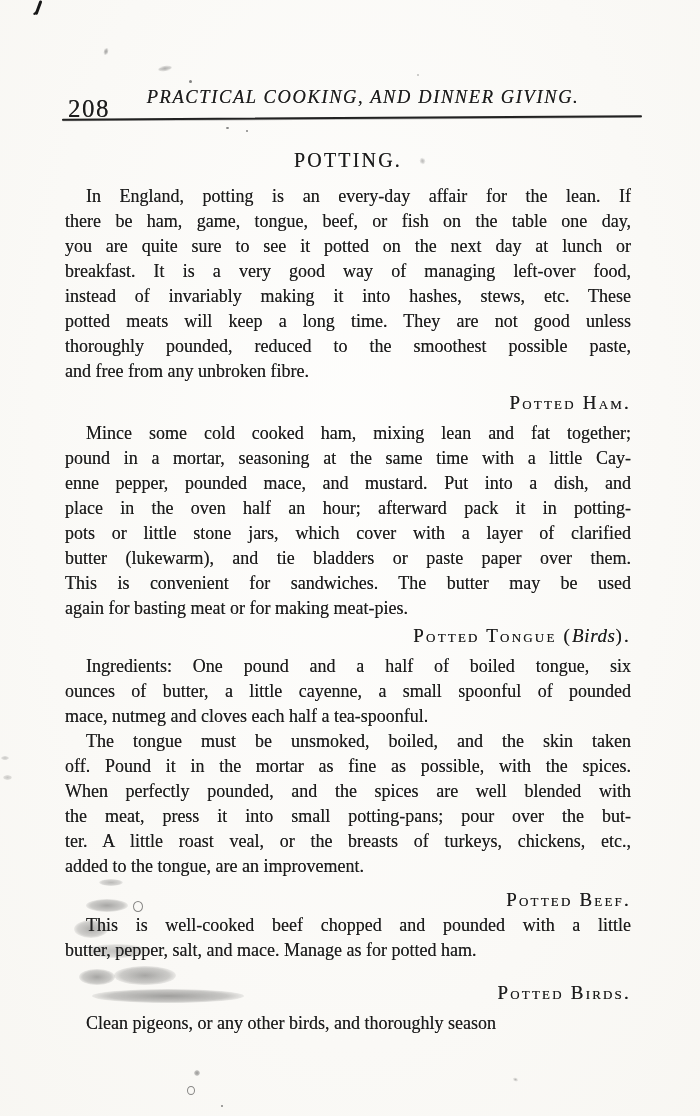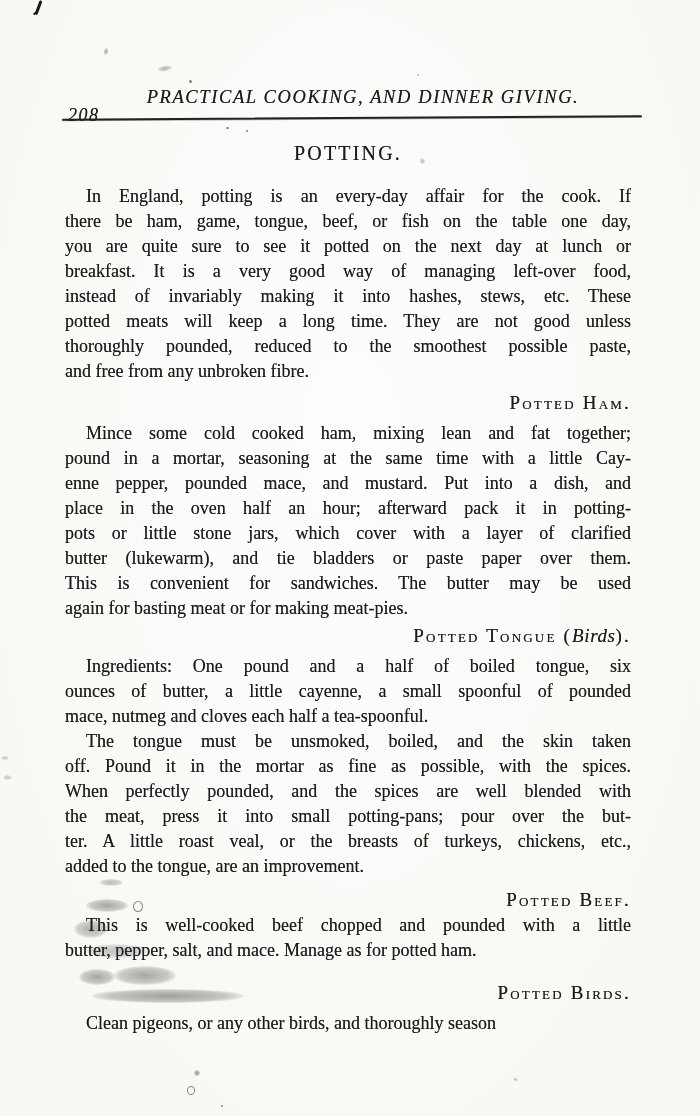--- a/index.html
+++ b/index.html
@@ -8,34 +8,34 @@
     background:#fcfbf8;
     background-image: radial-gradient(ellipse at 50% 40%, rgba(255,255,255,.6) 0%, rgba(240,238,232,.35) 100%);
     overflow:hidden;
     font-family:"Liberation Serif", serif;
     color:#1c1c1c;
   }
   .txt { text-shadow: 0 0 .5px rgba(20,20,20,.65); }
 
   
   .header { position:absolute; left:65px; top:87px; width:566px; height:24px; }
-  .page-number { position:absolute; left:3px; top:18px; font-size:18px; letter-spacing:1.5px;font-style:italic; }
+  .page-number { position:absolute; left:3px; top:8px; font-size:25px; letter-spacing:1.5px; }
   .running-title {
     text-align:center; font-style:italic; font-size:18.5px;
     letter-spacing:1.6px; padding-left:30px;
   }
   .rule {
     position:absolute; left:62px; top:117px; width:580px; height:2.4px;
     background:#222; border-radius:1px; transform:rotate(-0.35deg);
     box-shadow:0 .6px 0 rgba(40,40,40,.35);
   }
 
   
   .main-title {
-    position:absolute; left:65px; top:142px; width:566px;
+    position:absolute; left:65px; top:149px; width:566px;
     text-align:center; font-size:20px; letter-spacing:2.2px;
   }
 
   
   .content { position:absolute; left:65px; top:184px; width:566px; font-size:18px; }
   .line {
     line-height:25px; white-space:nowrap;
     text-align:justify; text-align-last:justify;
   }
   .para .line:first-child { text-indent:21px; }
@@ -68,21 +68,21 @@
   <div class="header txt">
     <span class="page-number">208</span>
     <div class="running-title">PRACTICAL COOKING, AND DINNER GIVING.</div>
   </div>
   <div class="rule"></div>
 
   <div class="main-title txt">POTTING.</div>
 
   <div class="content txt">
       <div class="para">
-        <div class="line">In England, potting is an every-day affair for the cook. If</div>
+        <div class="line">In England, potting is an every-day affair for the lean. If</div>
         <div class="line">there be ham, game, tongue, beef, or fish on the table one day,</div>
         <div class="line">you are quite sure to see it potted on the next day at lunch or</div>
         <div class="line">breakfast. It is a very good way of managing left-over food,</div>
         <div class="line">instead of invariably making it into hashes, stews, etc. These</div>
         <div class="line">potted meats will keep a long time. They are not good unless</div>
         <div class="line">thoroughly pounded, reduced to the smoothest possible paste,</div>
         <div class="line">and free from any unbroken fibre.</div>
       </div>
       <div class="h"><span class="sc">Potted Ham.</span></div>
       <div class="para">

